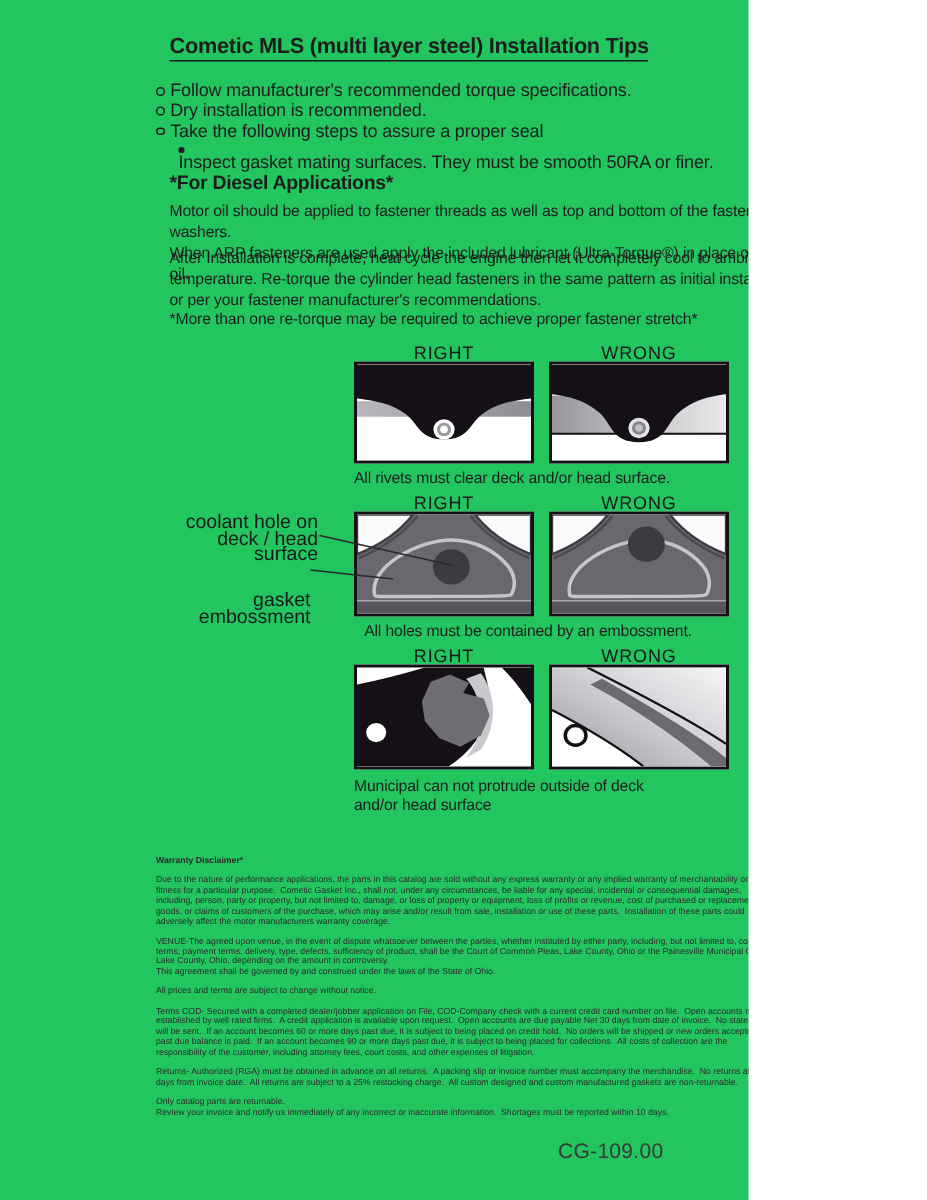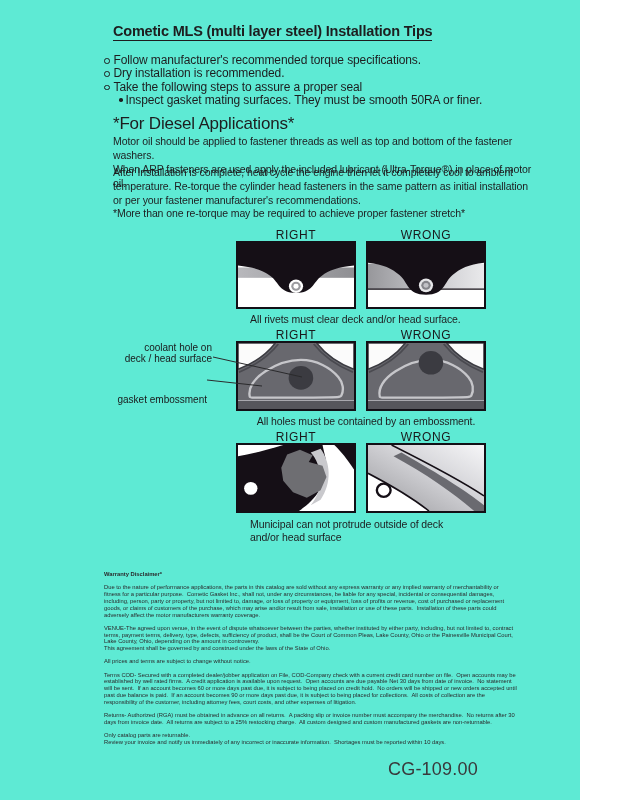--- a/index.html
+++ b/index.html
@@ -1,47 +1,47 @@
 <!DOCTYPE html>
 <html><head>
 <meta charset="utf-8">
 <style>
   html,body{margin:0;padding:0;background:#ffffff;}
   #page{
-    position:relative;width:580px;height:800px;background:#5eead4;overflow:hidden;
+    position:relative;width:499px;height:800px;background:#22c55e;overflow:hidden;
     font-family:"Liberation Sans","DejaVu Sans",sans-serif;color:#1d1d1f;
   }
   .abs{position:absolute;}
   
   .title{
     left:113px;top:23px;font-size:14.5px;font-weight:bold;letter-spacing:-0.2px;
     border-bottom:1.5px solid #1d1d1f;padding-bottom:1px;white-space:nowrap;
   }
   
   .bullets{left:104px;top:42px;width:440px;font-size:12px;letter-spacing:-0.1px;line-height:13.3px;margin-top:12px;}
   .brow{display:flex;align-items:flex-start;white-space:nowrap;}
   .odot{flex:0 0 auto;width:3.5px;height:3.5px;border:1px solid #1d1d1f;border-radius:50%;margin:4px 4px 0 0;}
-  .sub{margin-left:15px;}
+  .sub{margin-left:15px;flex-direction:column;}
   .fdot{flex:0 0 auto;width:3.5px;height:3.5px;background:#1d1d1f;border-radius:50%;margin:4.5px 3px 0 0;}
   
-  .h2{left:113px;top:114px;font-size:17px;font-weight:normal;letter-spacing:-0.2px;}
+  .h2{left:113px;top:114px;font-size:13px;font-weight:bold;letter-spacing:-0.2px;}
   .body{left:113px;width:432px;font-size:10.5px;letter-spacing:-0.1px;line-height:14px;white-space:pre-line;}
   
   .dlabel{width:120px;text-align:center;font-size:12px;letter-spacing:0.6px;color:#19191b;}
   .panel{width:116px;border:2px solid #121016;background:#fff;line-height:0;}
   .panel svg{width:100%;height:100%;display:block;}
   .p68{height:64px;}
   .p70{height:66px;}
-  .cap{font-size:10.5px;letter-spacing:-0.1px;line-height:13px;white-space:pre-line;margin-left:14px;}
-  .ann{font-size:10px;line-height:10.6px;text-align:right;white-space:pre-line;color:#19191b;}
+  .cap{font-size:10.5px;letter-spacing:-0.1px;line-height:13px;white-space:pre-line;}
+  .ann{font-size:13px;line-height:10.6px;text-align:right;white-space:pre-line;color:#19191b;}
   
   .warranty{left:104px;top:571px;width:413px;font-size:5.8px;line-height:6.9px;color:#2a2a2c;}
   .warranty .whead{font-weight:bold;margin:0 0 6px 0;}
   .warranty p{margin:0 0 6.2px 0;white-space:pre-wrap;}
-  .pagenum{left:388px;top:759px;font-size:18px;color:#39393b;letter-spacing:0.2px;}
+  .pagenum{left:372px;top:759px;font-size:14px;color:#39393b;letter-spacing:0.2px;}
 </style>
 </head>
 <body>
 
 <div id="page">
 
   <div class="abs title">Cometic MLS (multi layer steel) Installation Tips</div>
 
   <div class="abs bullets">
     <div class="brow">

